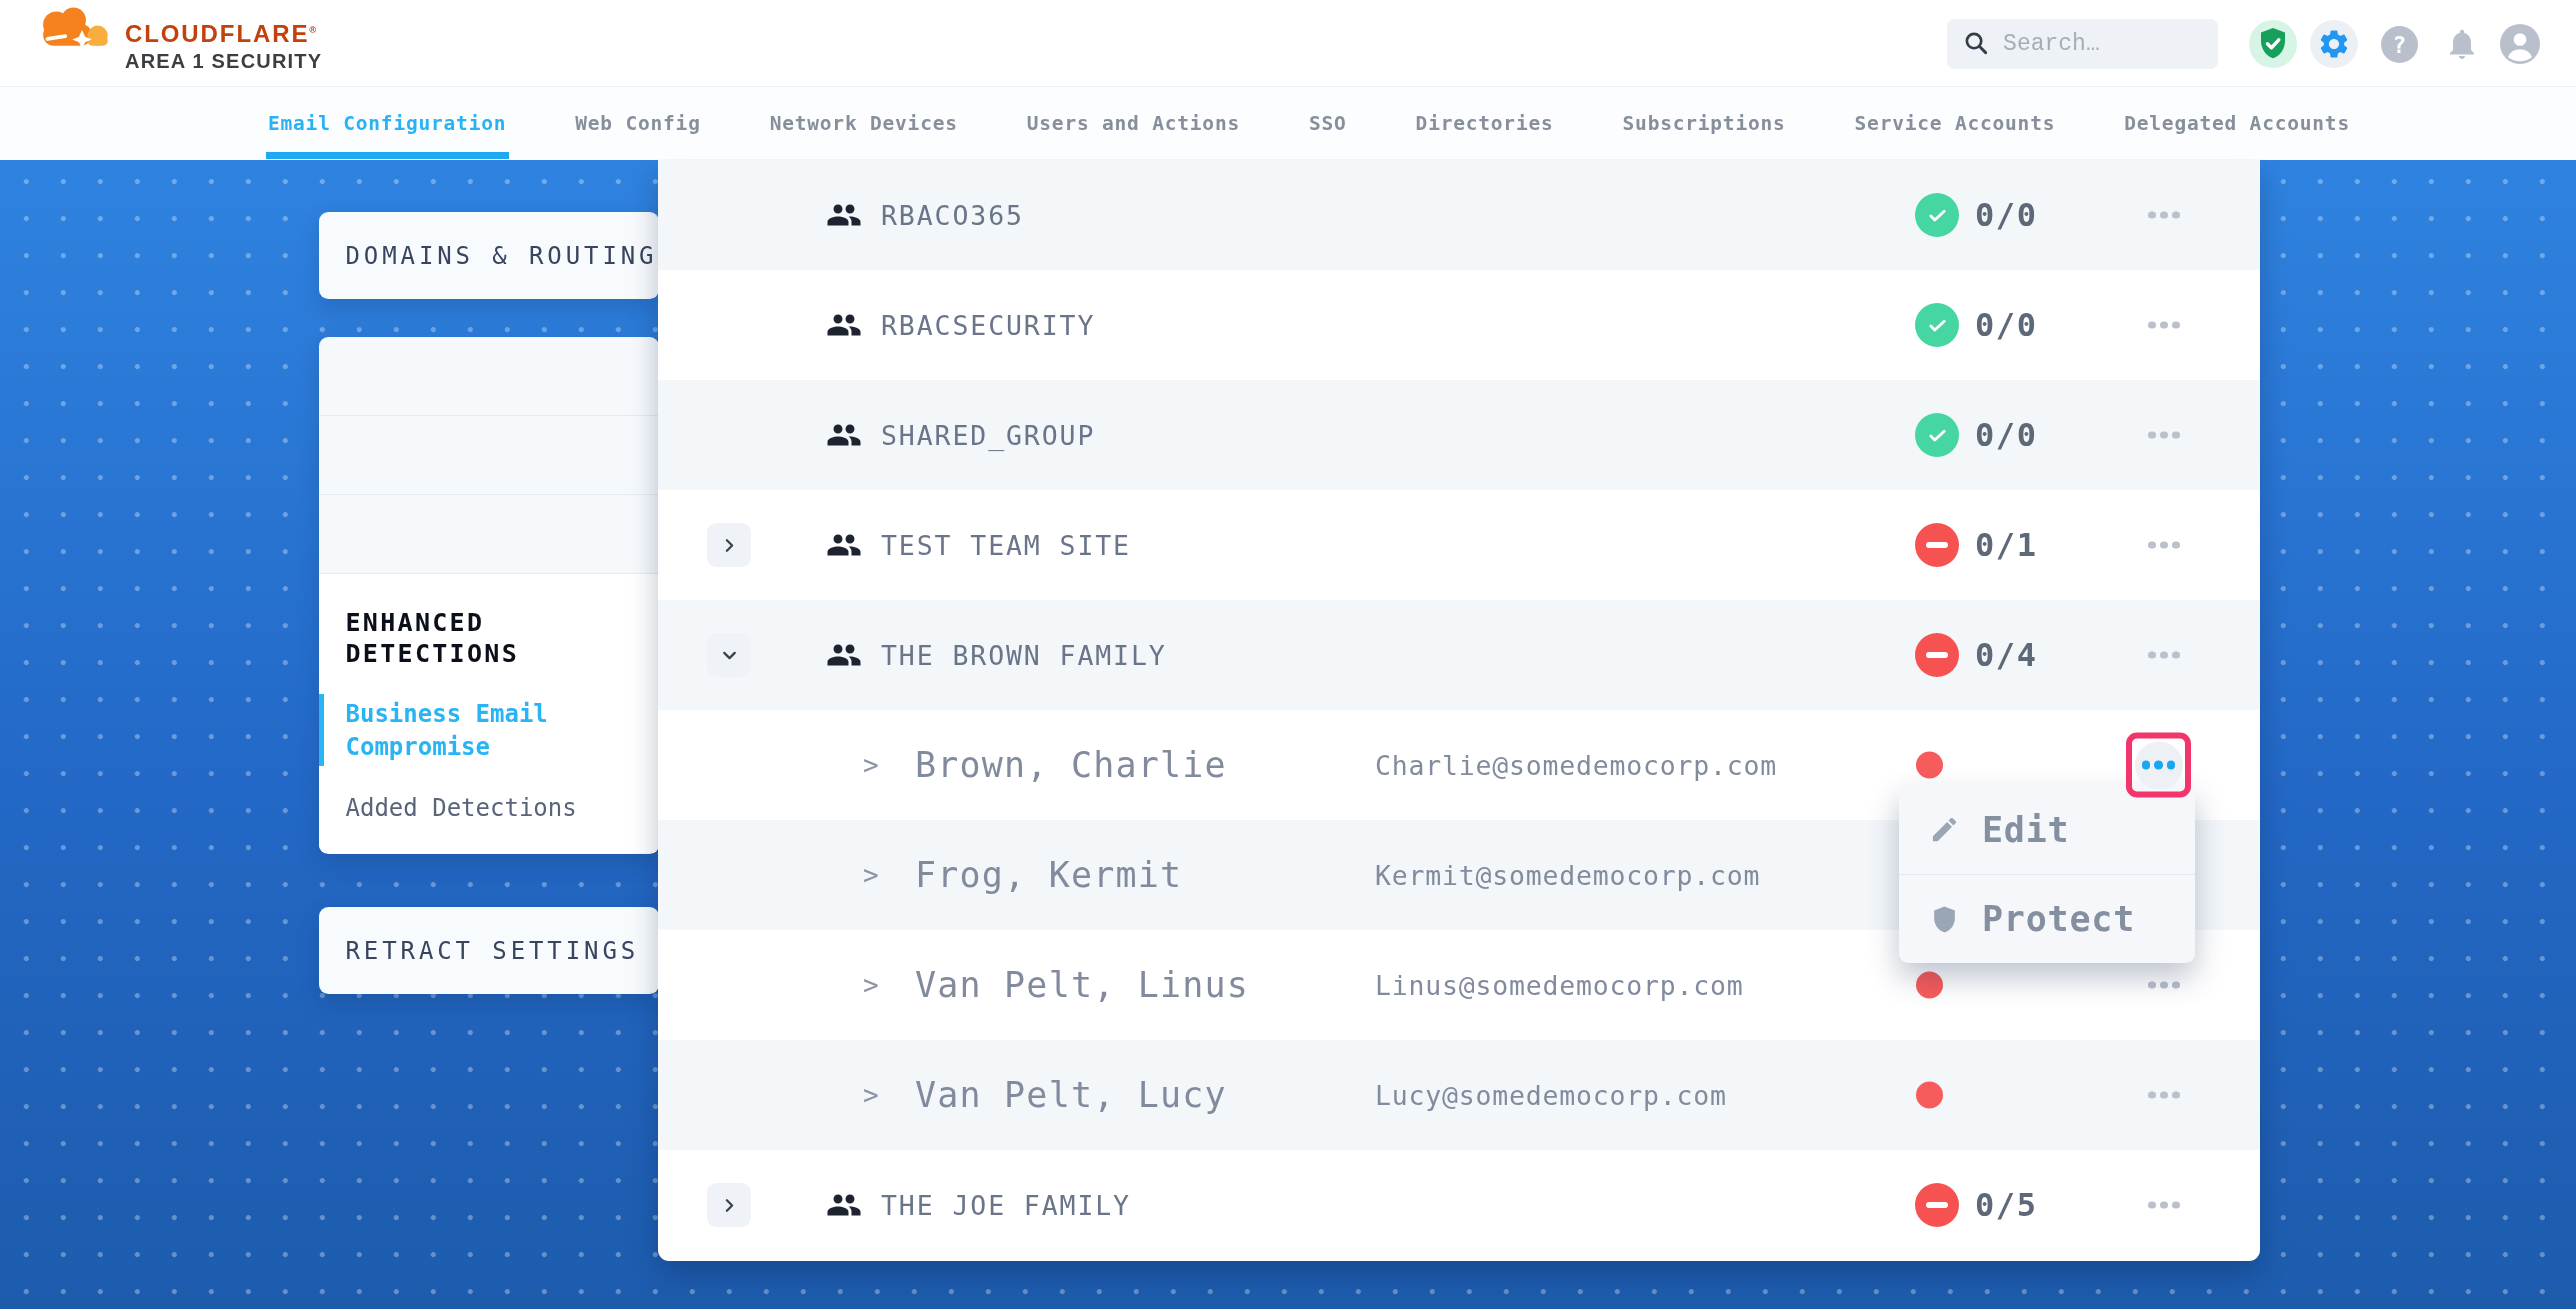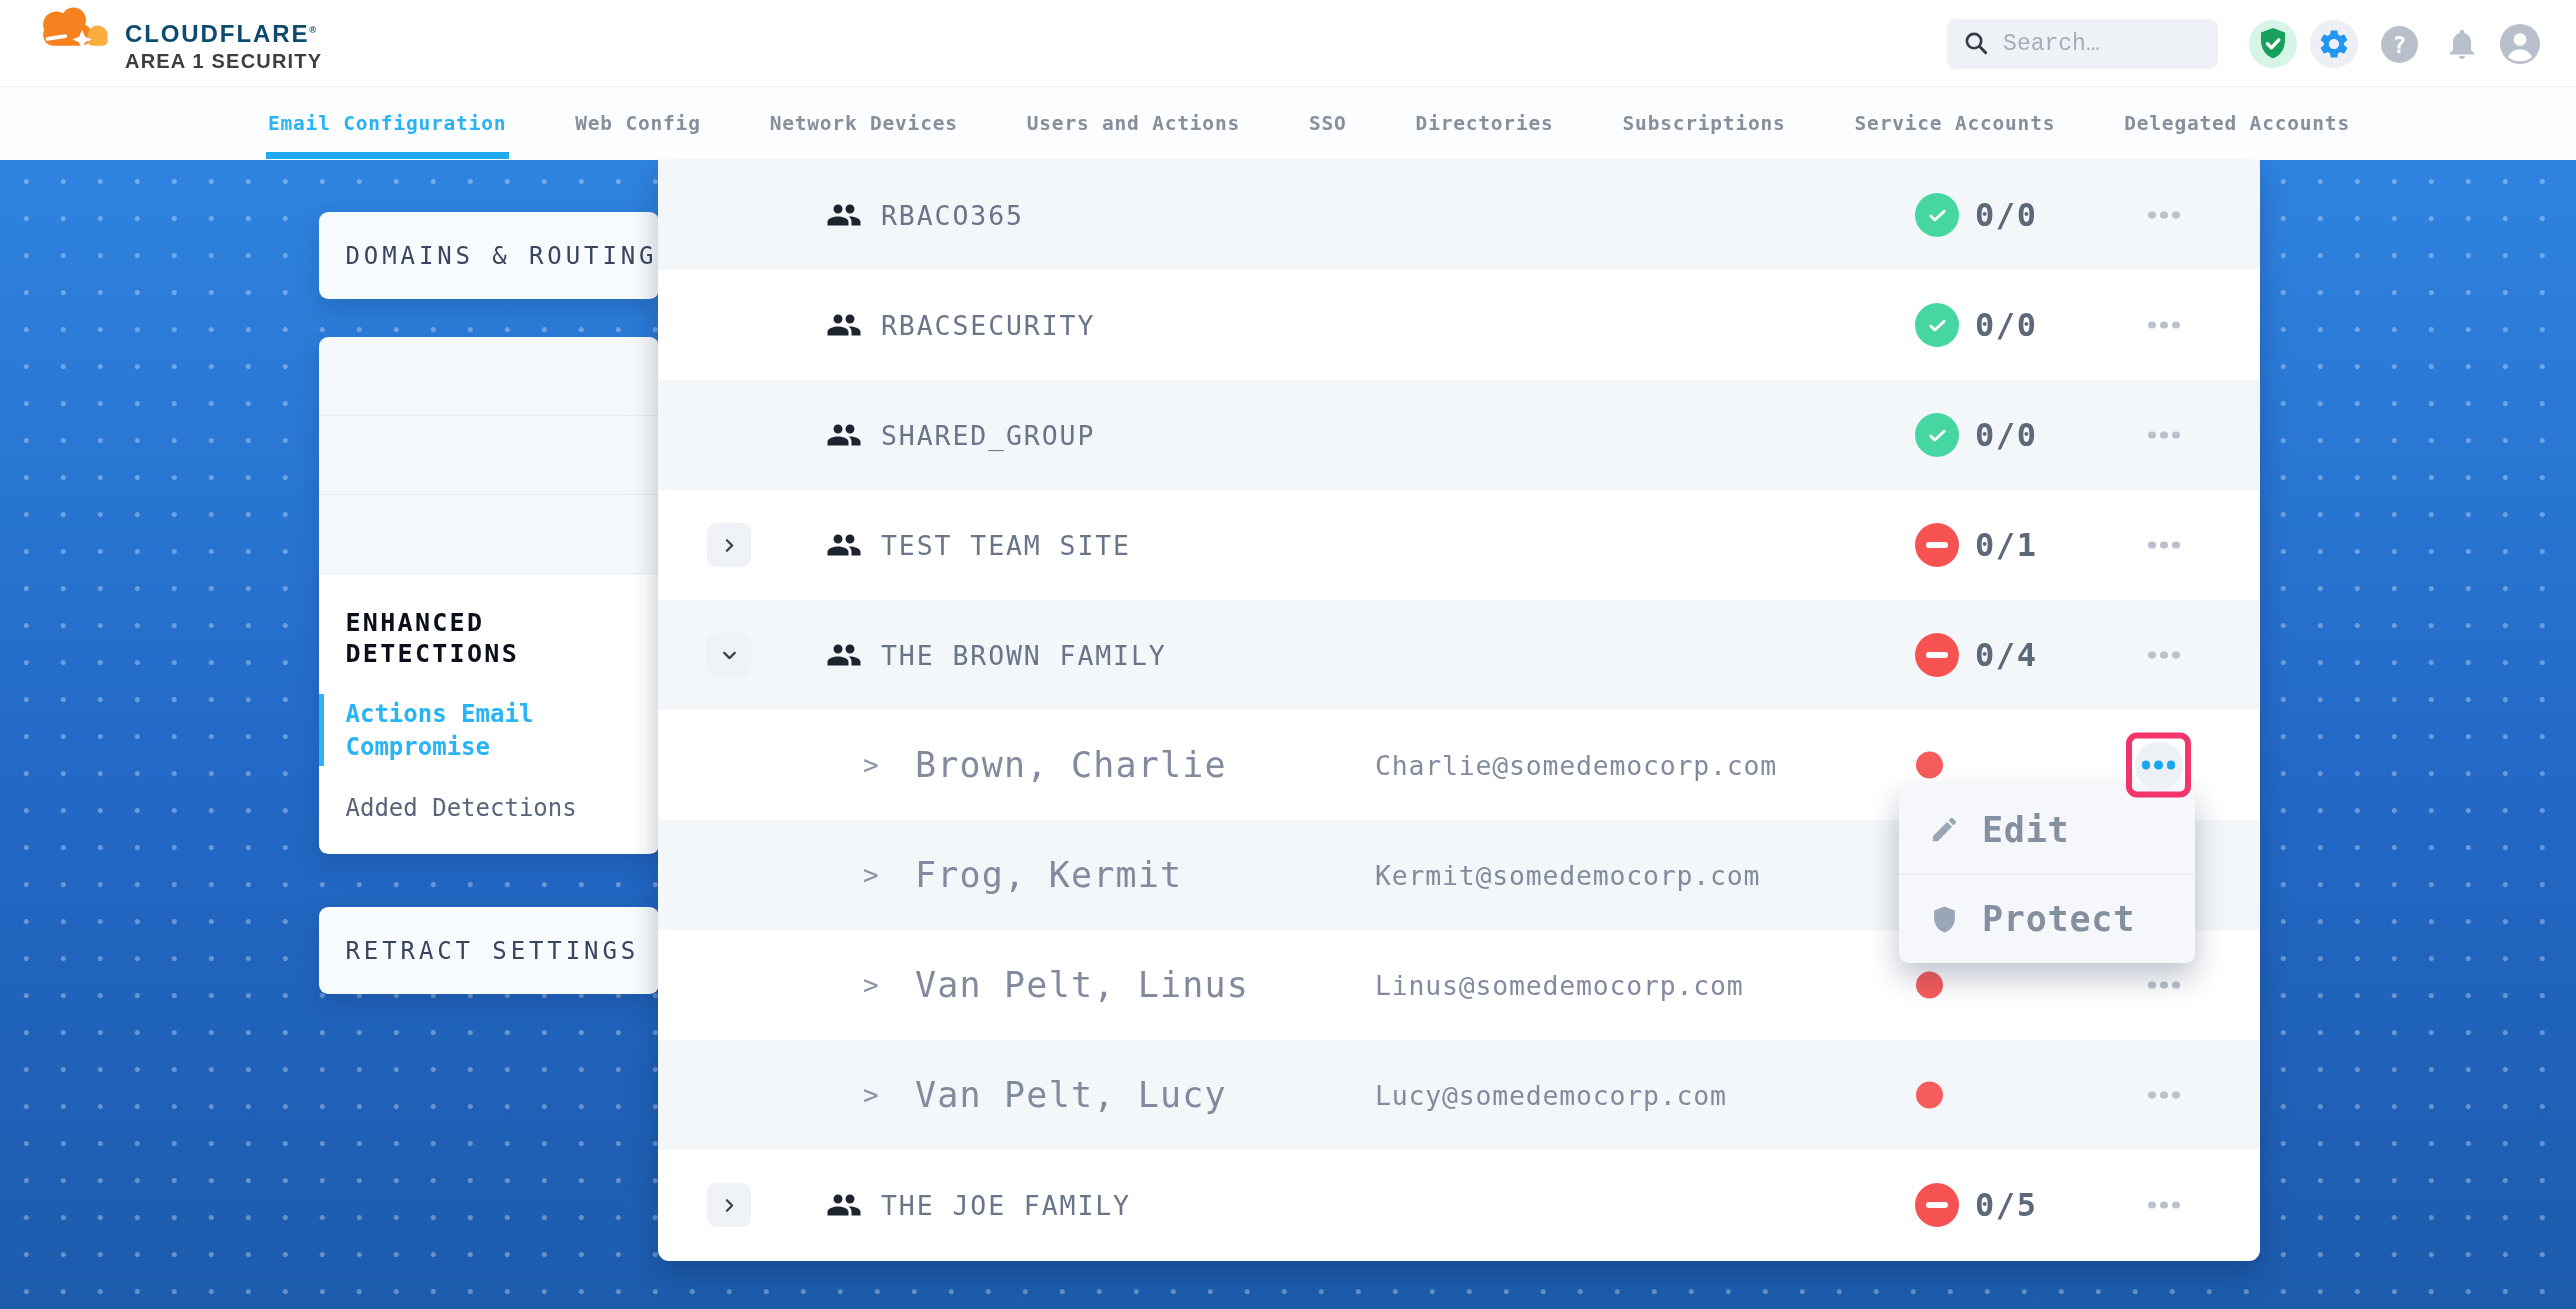--- a/index.html
+++ b/index.html
@@ -6,21 +6,21 @@
     --mono:"DejaVu Sans Mono",monospace;
     --sans:"Liberation Sans","DejaVu Sans",sans-serif;
   }
   *{margin:0;padding:0;box-sizing:border-box}
   body{font-family:var(--mono);background:#fff}
   .page{position:relative;width:2576px;height:1309px;overflow:hidden}
 
   
   .hdr{position:absolute;top:0;left:0;right:0;height:87px;background:#ffffff;z-index:6;border-bottom:0.8px solid #eef2f6}
   .logo-cloud{position:absolute;left:33px;top:6.2px;width:81px;height:42px}
-  .brand-title{position:absolute;left:125px;top:20px;font-family:var(--sans);font-weight:bold;font-size:24px;letter-spacing:1.9px;color:#0c4a6e}
+  .brand-title{position:absolute;left:125px;top:20px;font-family:var(--sans);font-weight:bold;font-size:24px;letter-spacing:1.9px;color:#c2410c}
   .brand-title sup{font-size:9.3px}
   .brand-sub{position:absolute;left:125px;top:50px;font-family:var(--sans);font-weight:bold;font-size:20px;letter-spacing:1.2px;color:#3c3f42}
   .hdr-nav{position:absolute;left:358px;top:0;height:87px;display:flex;align-items:center;gap:40px}
   .nav-link{font-size:23px;font-weight:bold;color:#878e99;cursor:pointer}
   .search{position:absolute;left:1947px;top:18.7px;width:271px;height:50px;background:#eef1f5;border-radius:7.8px;display:flex;align-items:center;padding:0 15.6px}
   .search svg{width:26.5px;height:26.5px;flex:none}
   .search input{border:none;outline:none;background:transparent;font-family:Liberation Mono, monospace;font-size:23px;color:#5d6878;margin-left:14px;width:100%}
   .search input::placeholder{color:#a6adb9}
   .hicon{position:absolute;border-radius:50%;display:flex;align-items:center;justify-content:center;cursor:pointer}
   .hicon svg{display:block}
@@ -116,21 +116,21 @@
         <div>
             <div class="nav-item"></div>
             <div class="nav-item"></div>
             <div class="nav-item"></div>
           </div>
         <div class="enhanced">
           <div class="enh-title">ENHANCED DETECTIONS</div>
           <div>
               <div class="sub-link active">
     <span class="bar"></span>
-    <span>Actions Email Compromise</span>
+    <span>Business Email Compromise</span>
   </div>
               <div class="sub-link">
     
     <span>Added Detections</span>
   </div>
             </div>
         </div>
       </div>
 
       <div class="card small c3">RETRACT SETTINGS</div>

